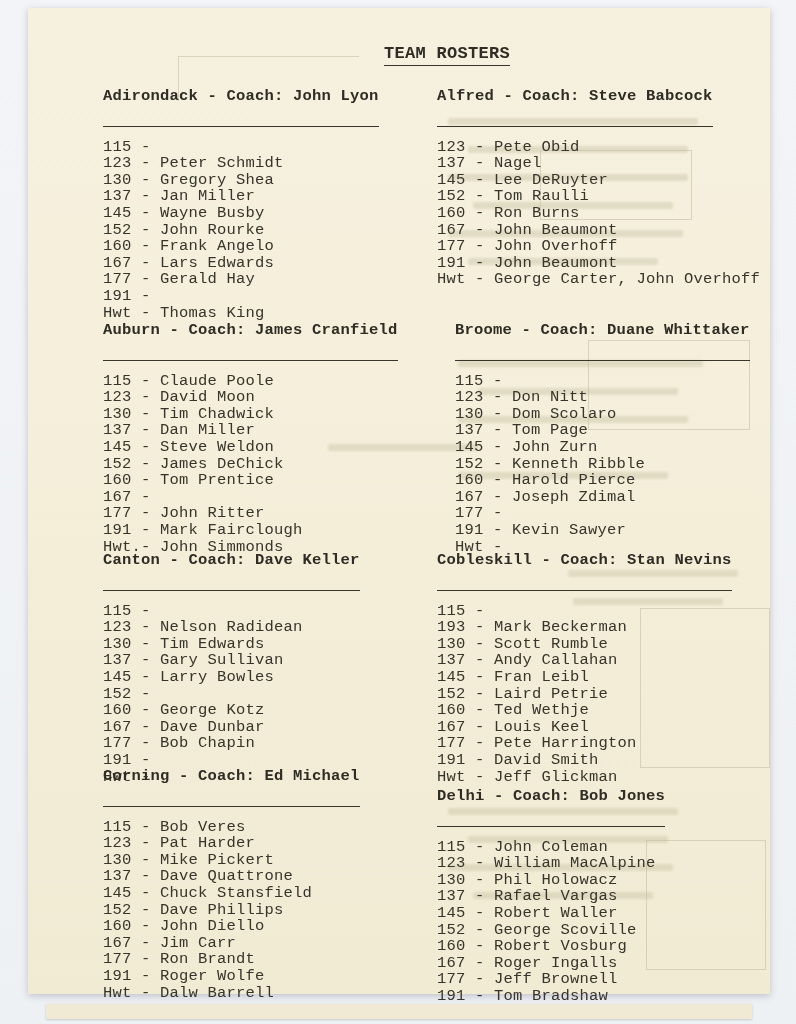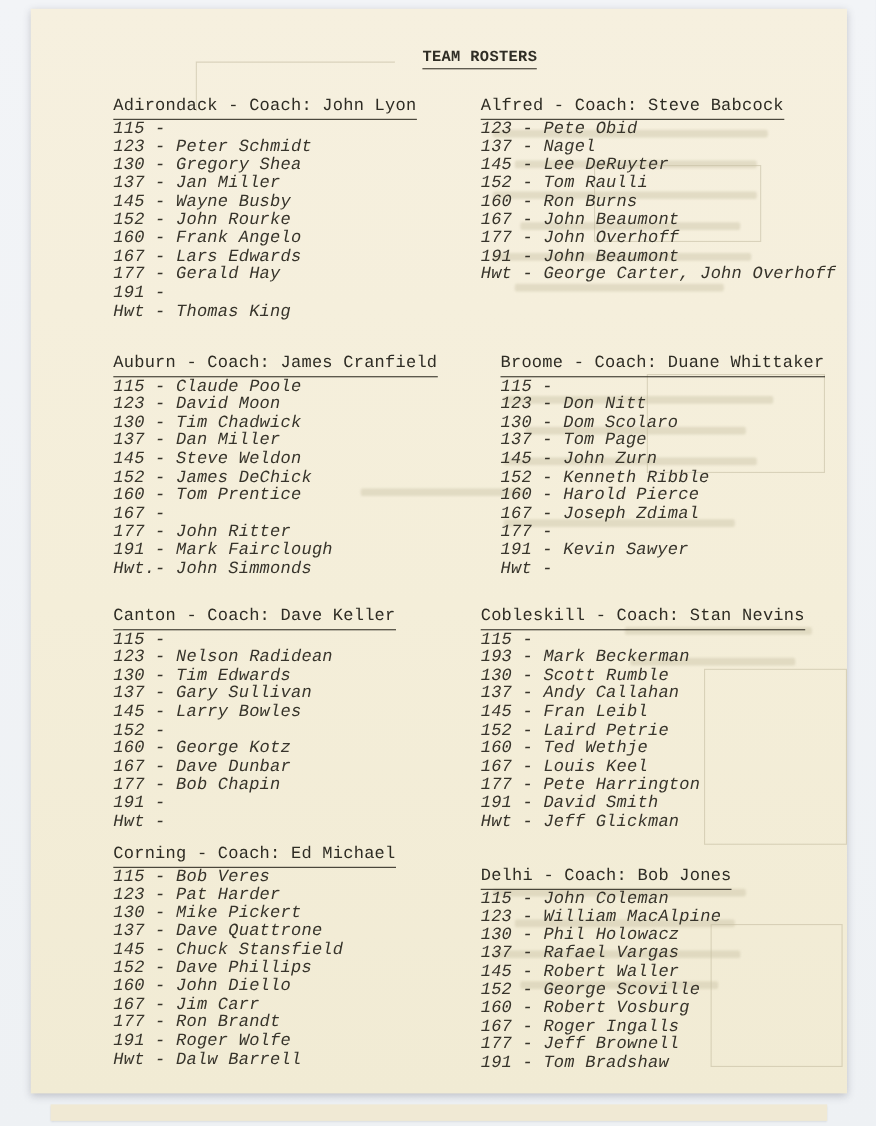--- a/index.html
+++ b/index.html
@@ -16,34 +16,34 @@
     position:absolute;left:46px;top:1004px;width:706px;height:15px;
     background:#f0e9d4;box-shadow:0 1px 2px rgba(80,80,90,.25);
   }
   .paper{
     position:absolute;left:28px;top:8px;width:742px;height:986px;
     background:linear-gradient(180deg,#f6f0df 0%,#f4eed9 55%,#f1ebd4 100%);
     box-shadow:0 2px 7px rgba(70,70,85,.28);
   }
   .page-title{
     position:absolute;left:356px;top:36px;
-    font-size:14px;font-weight:bold;letter-spacing:.3px;
+    font-size:17px;font-weight:bold;letter-spacing:.3px;
     color:#2f2d25;border-bottom:1.6px solid #3a372d;padding-bottom:2px;
     white-space:pre;
   }
   .team{
     position:absolute;width:345px;
     font-size:15.5px;line-height:16.6px;letter-spacing:.2px;
     color:#37342b;
   }
   .team .hdr{
-    display:inline-block;font-weight:normal;color:#2e2c24;
-    border-bottom:1.6px solid #38352b;padding-bottom:3px;white-space:pre;
-  }
-  .team .lines{margin-top:0;font-style:italic;}
+    display:inline-block;font-weight:bold;color:#2e2c24;
+    border-bottom:1.6px solid #38352b;padding-bottom:21px;white-space:pre;
+  }
+  .team .lines{margin-top:12px;}
   .team .lines .line{white-space:pre;height:16.6px;}
   .t0{left:75px;top:80px}   .t1{left:409px;top:80px}
   .t2{left:75px;top:314px}  .t3{left:427px;top:314px}
   .t4{left:75px;top:544px}  .t5{left:409px;top:544px}
   .t6{left:75px;top:760px}  .t7{left:409px;top:780px}
   
   .g{
     position:absolute;height:7px;border-radius:2px;
     background:rgba(197,189,160,.40);filter:blur(1.2px);
   }

